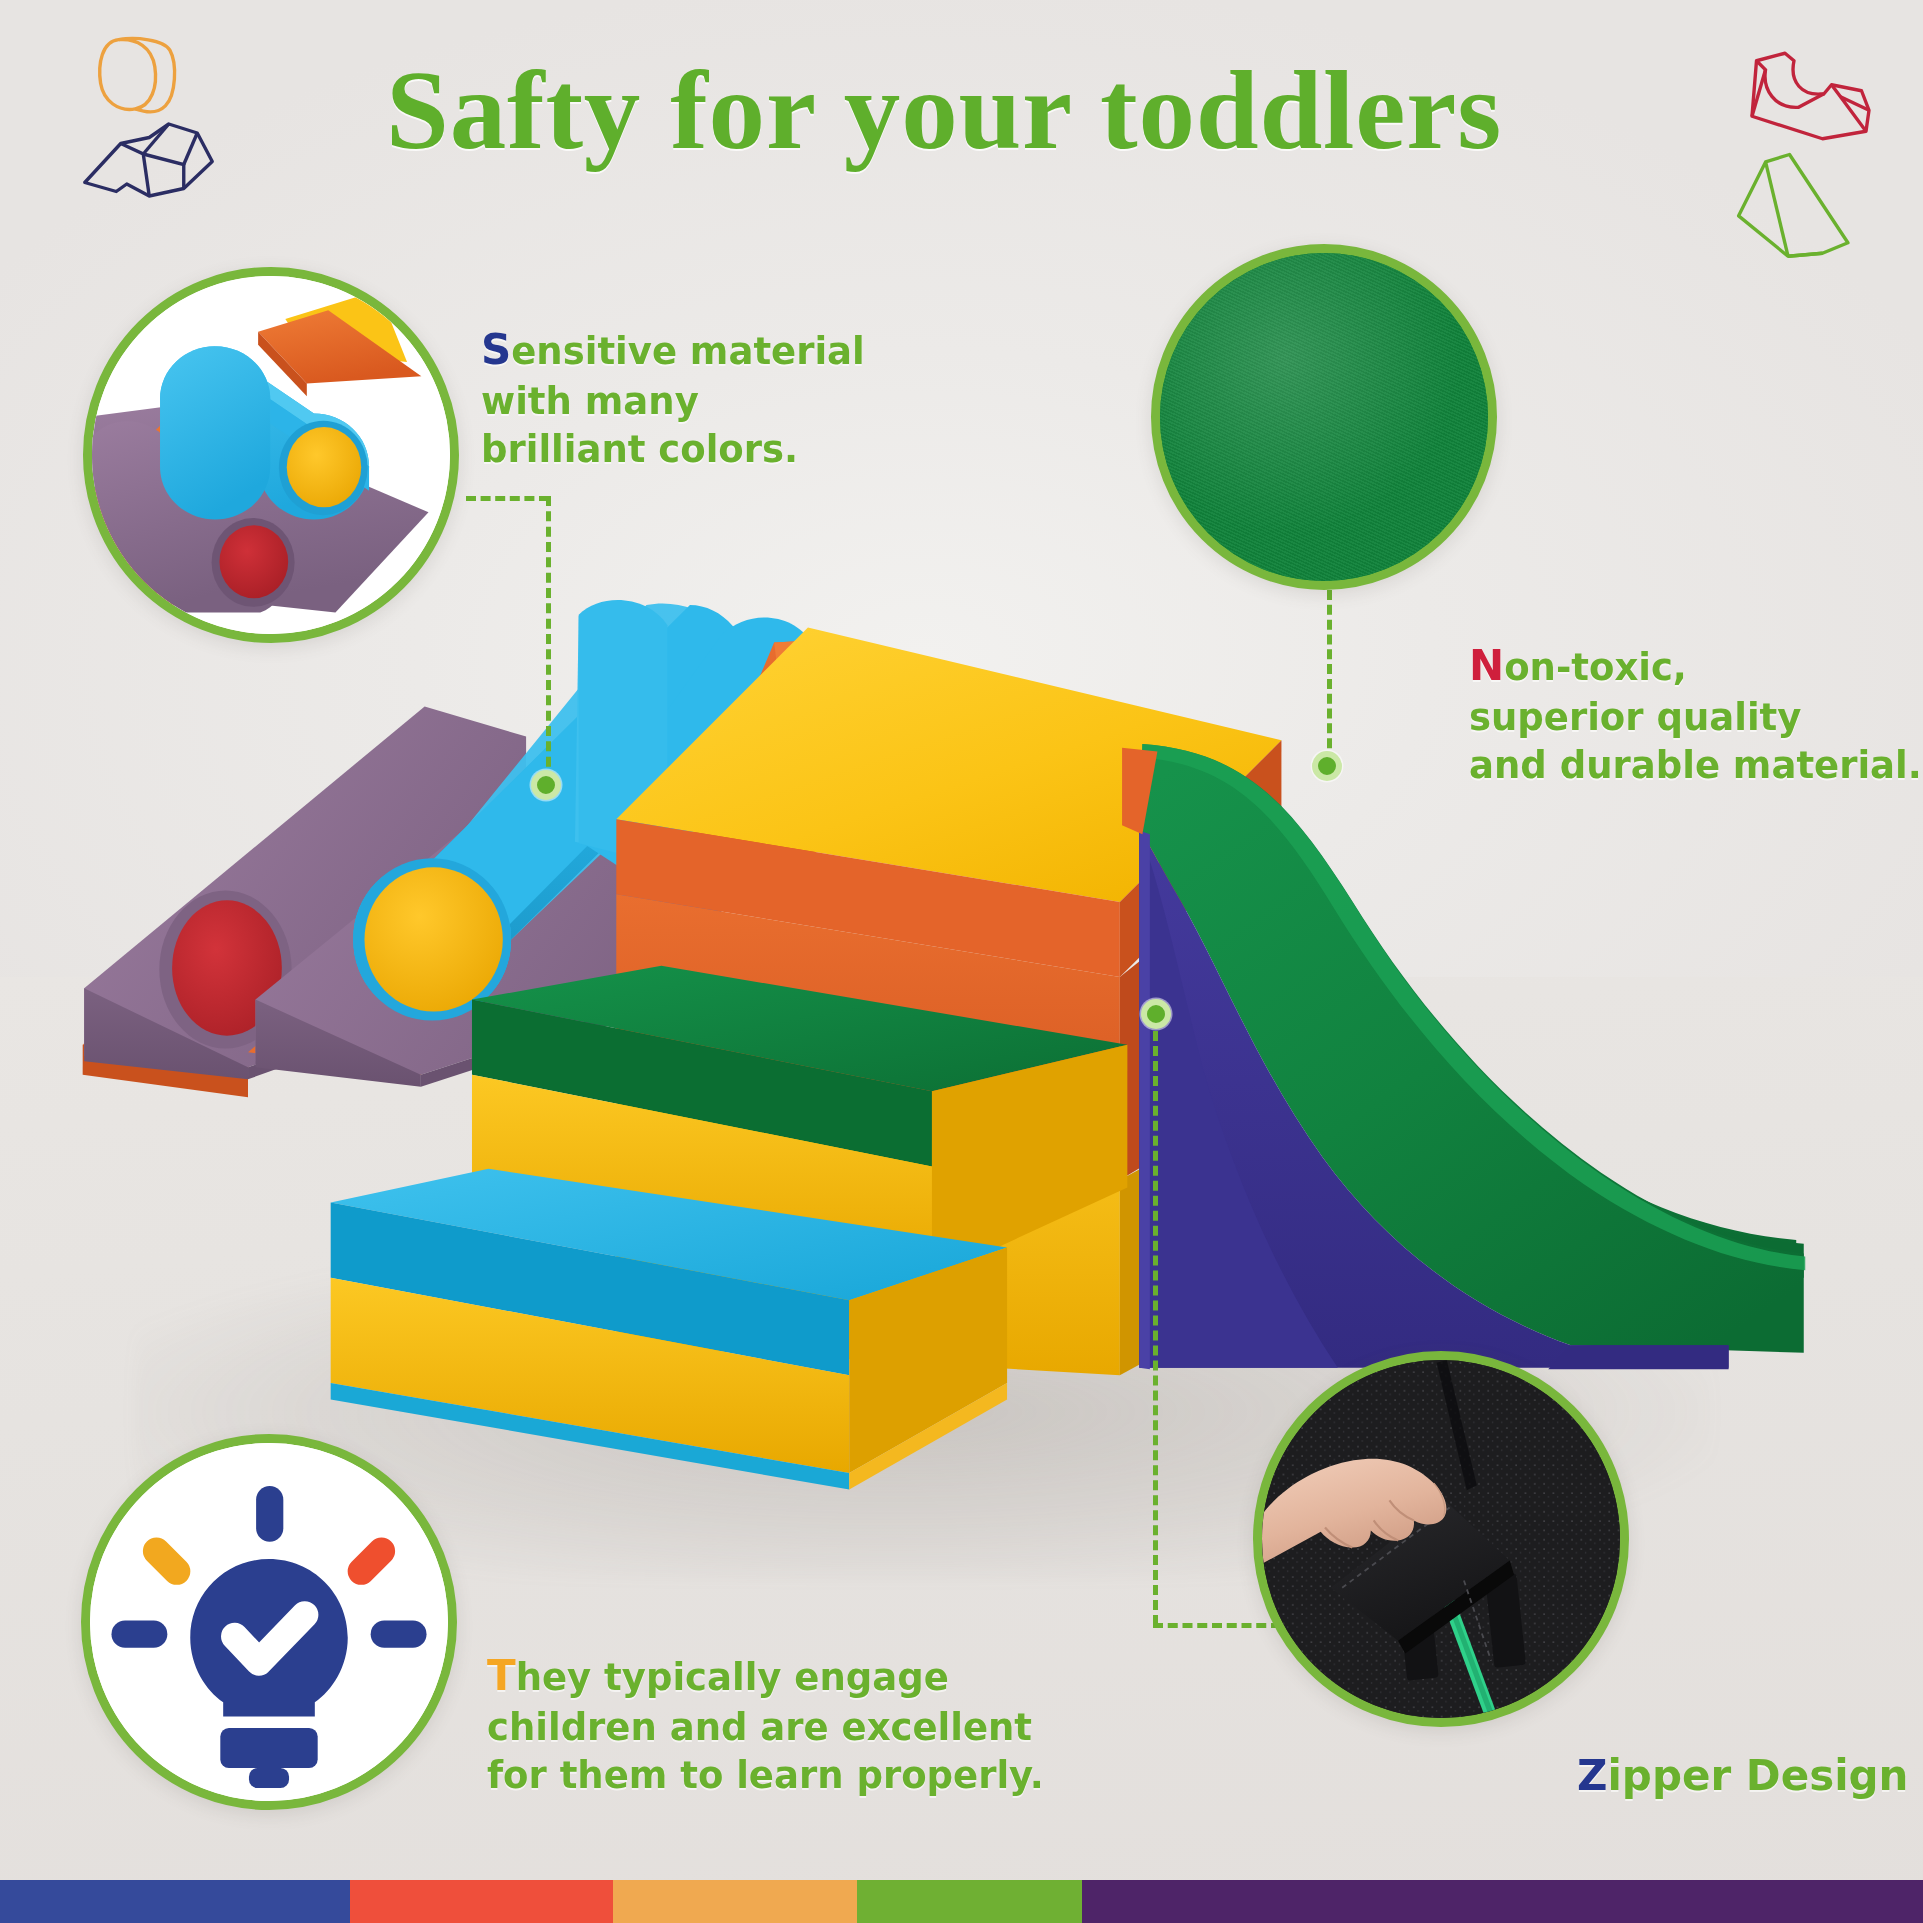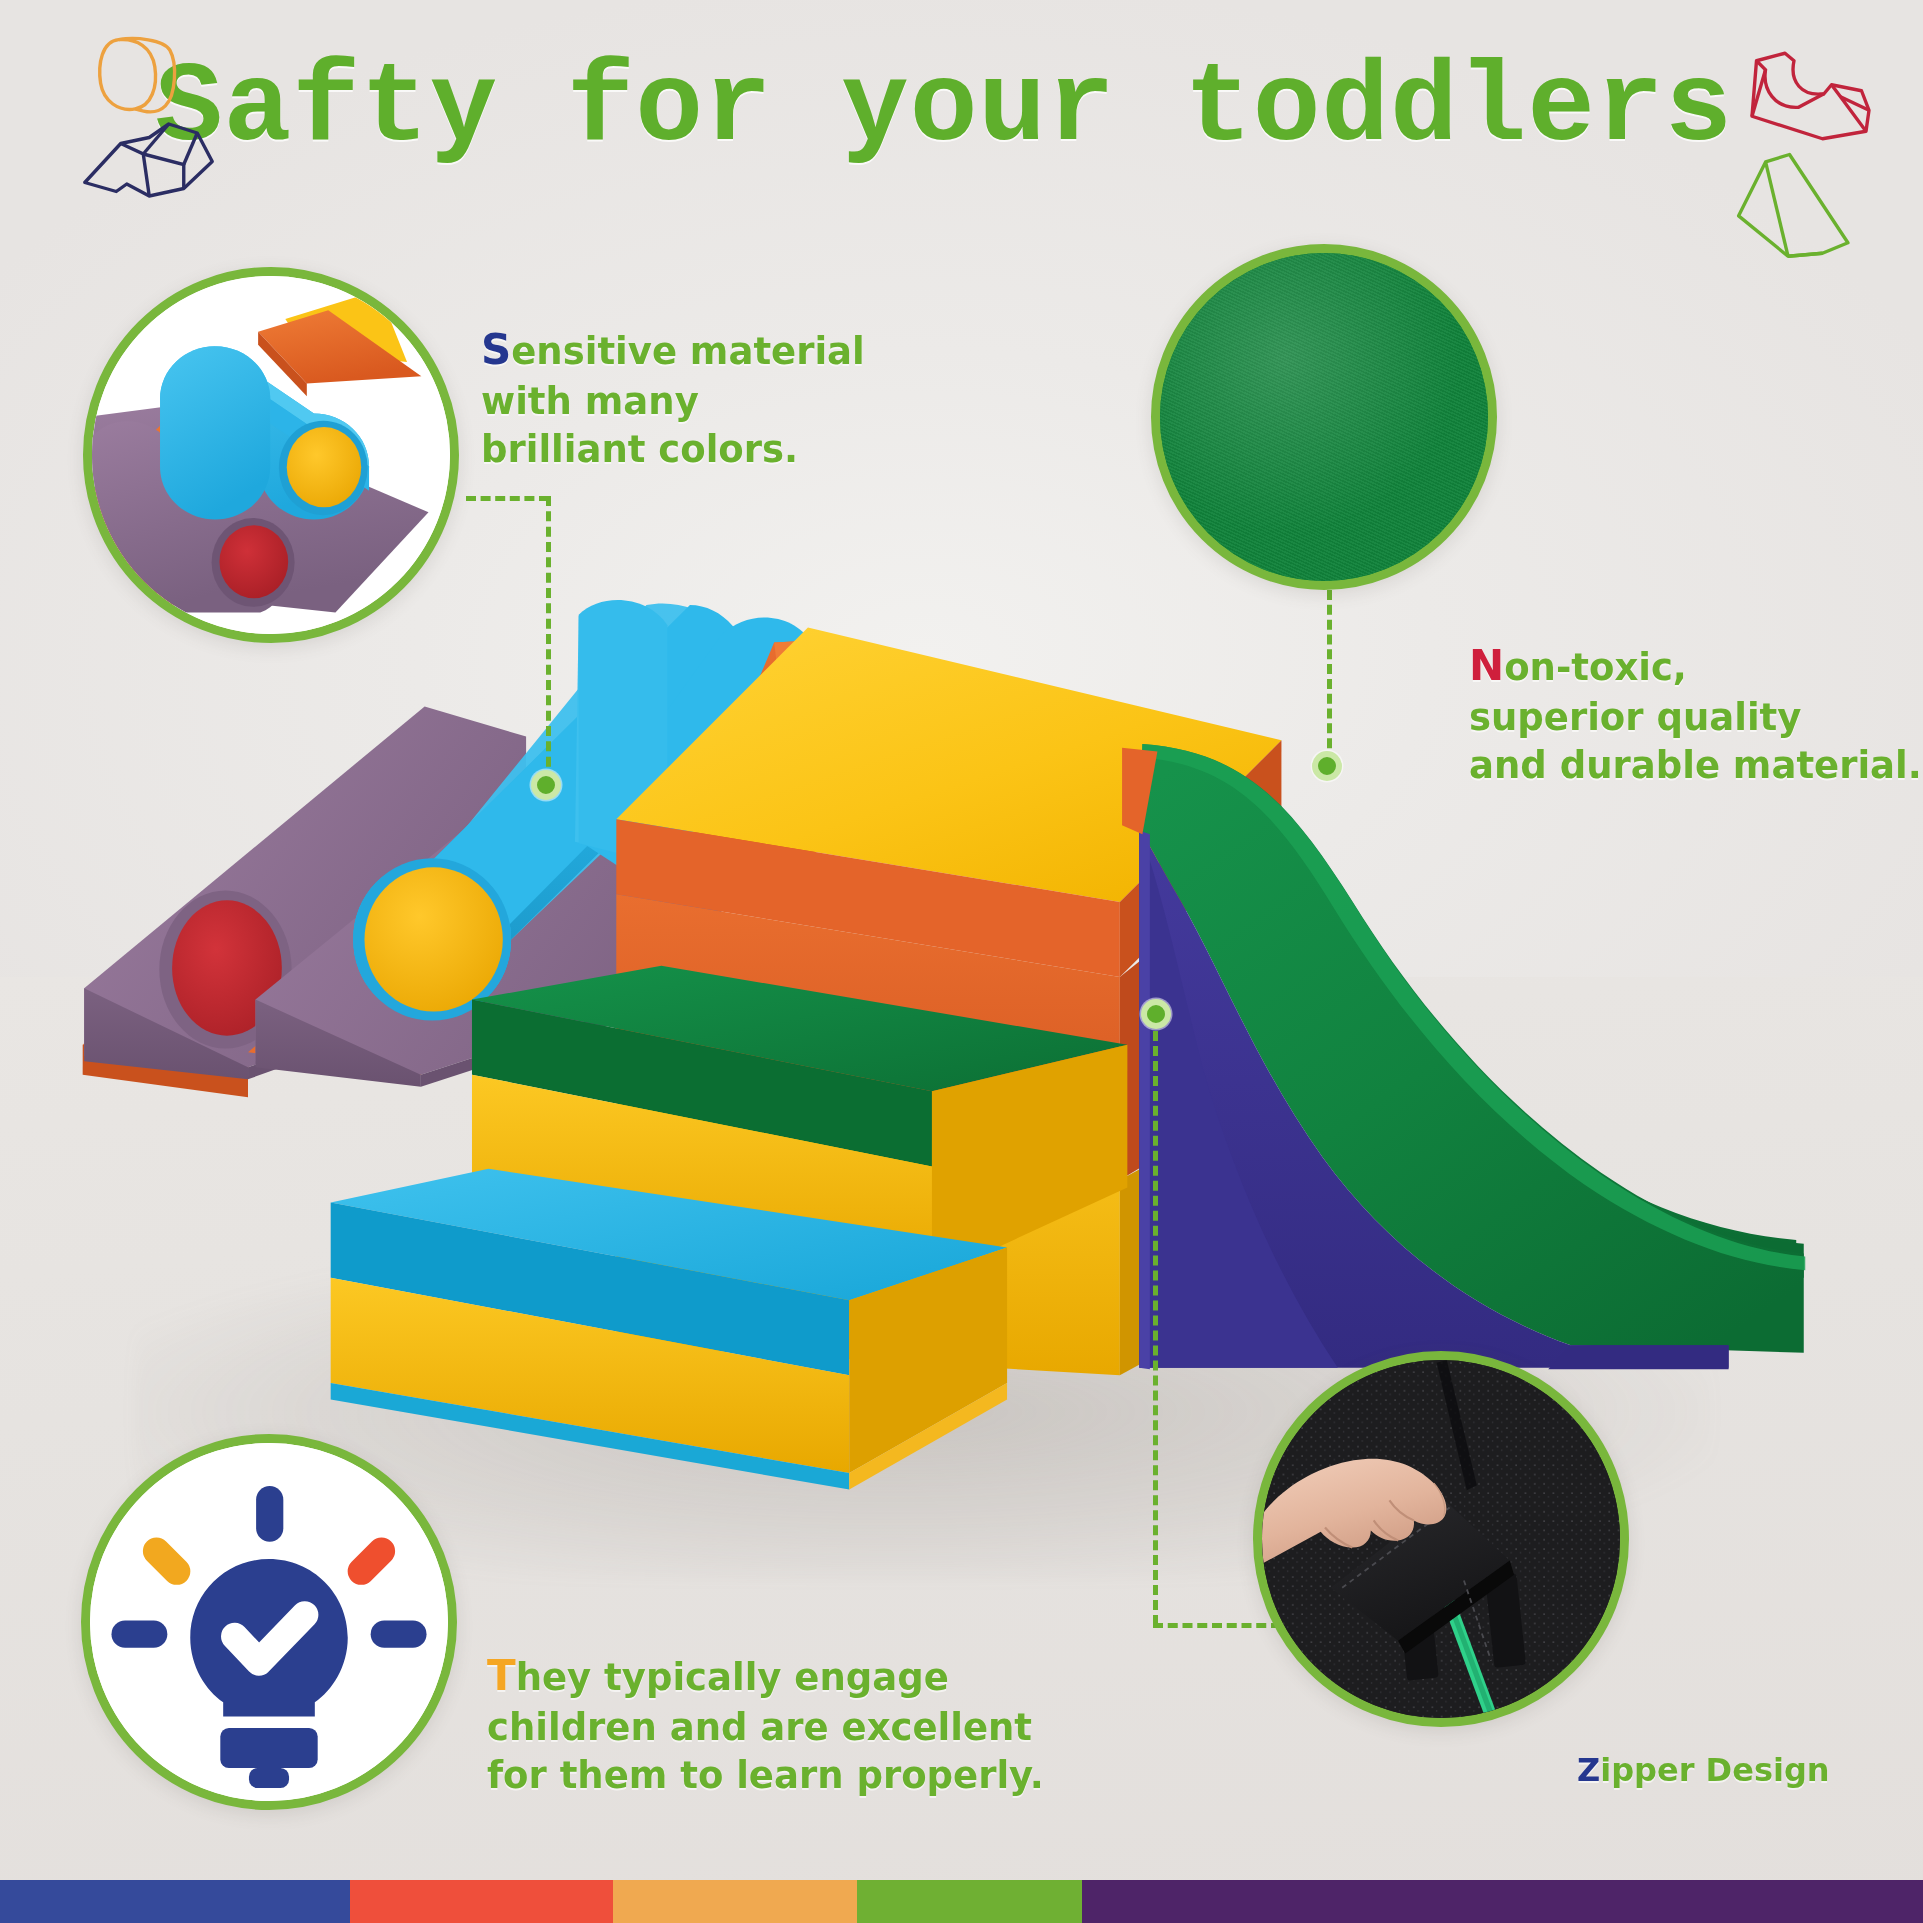--- a/index.html
+++ b/index.html
@@ -25,21 +25,21 @@
   .floor-shadow {
     position:absolute; left:135px; top:1232px; width:1578px; height:346px;
     background:radial-gradient(ellipse at 48% 52%, rgba(120,112,105,.26) 0%, rgba(120,112,105,.10) 48%, rgba(120,112,105,0) 74%);
     filter:blur(7.5px);
   }
 
   
   .title {
     position:absolute; left:0; top:45px; width:1888px;
     text-align:center;
-    font-family:Liberation Mono, monospace;
+    font-family:Liberation Serif, serif;
     font-size:113px;
     font-weight:bold;
     color:#5faf2c;
     letter-spacing:0.8px;
     text-shadow:0 2.3px 0 rgba(255,255,255,.75);
   }
 
   
   .doodle { position:absolute; }
 
@@ -60,21 +60,21 @@
   .cap-red    { color:#cf1f3c; }
   .cap-orange { color:#f5a623; }
 
   #text-sensitive { left:481px; top:278px; }
   #text-nontoxic  { left:1469px; top:594px; }
   #text-engage    { left:487px; top:1604px; }
 
   .zipper-label {
     position:absolute; left:1577px; top:1751px;
     font-family:"DejaVu Sans", sans-serif;
-    font-size:32px; font-weight:bold; color:#6ab12e;
+    font-size:42px; font-weight:bold; color:#6ab12e;
     text-shadow:0 1.5px 0 rgba(255,255,255,.6);
   }
   .zipper-label .cap { color:#25378f; }
 
   
   .inset {
     position:absolute; border-radius:50%;
     border:9.8px solid #79b73c;
     overflow:hidden;
     background:#fff;

